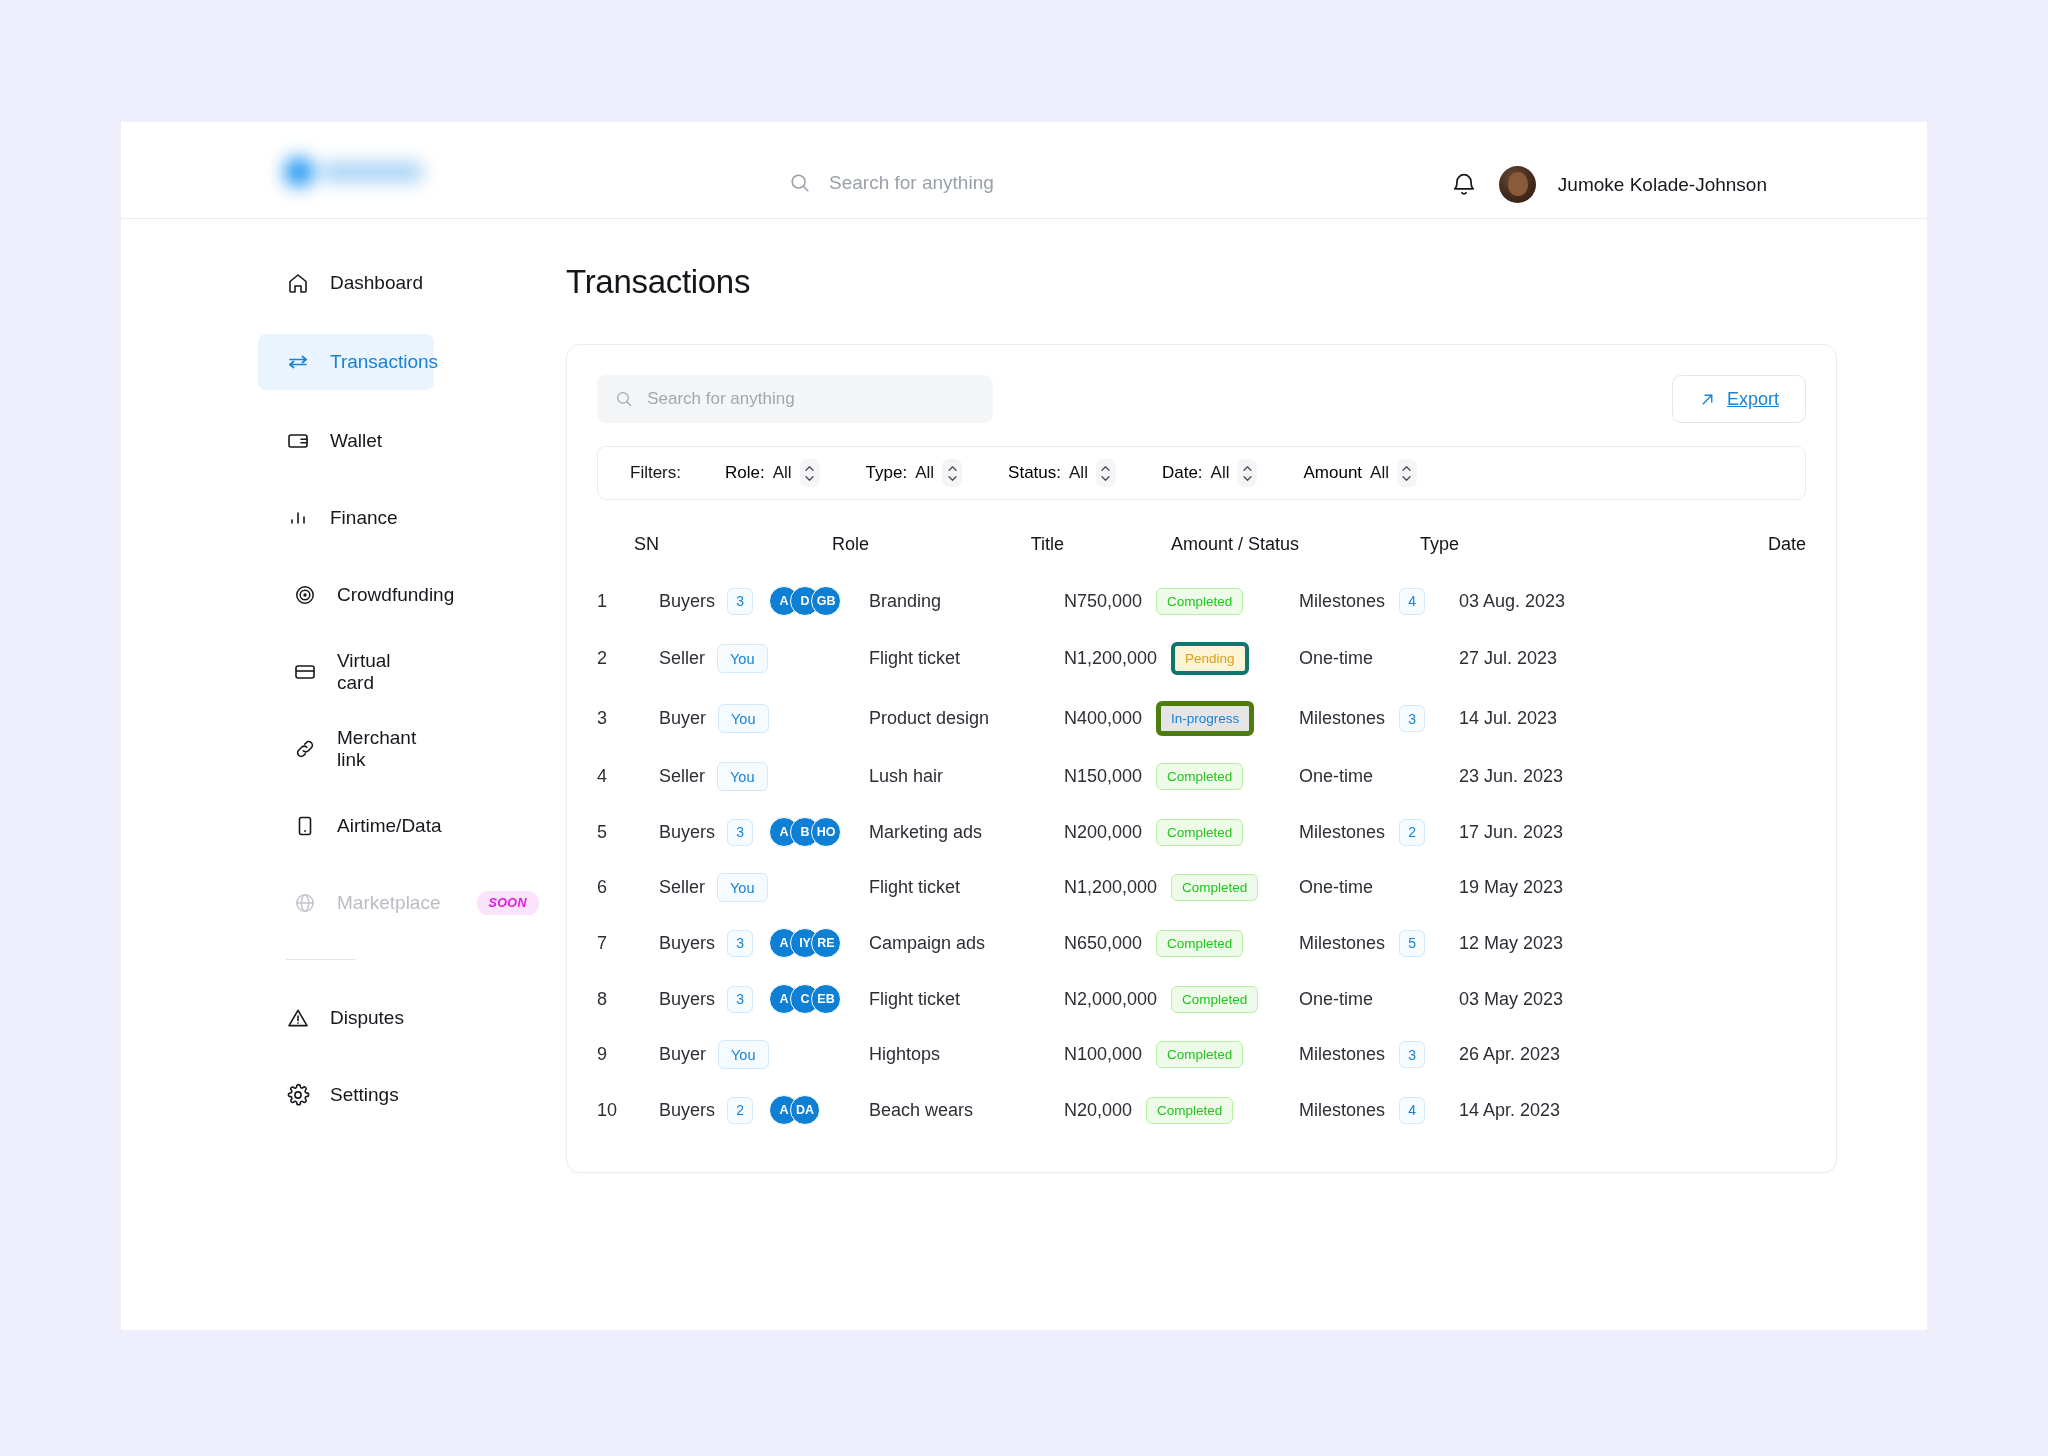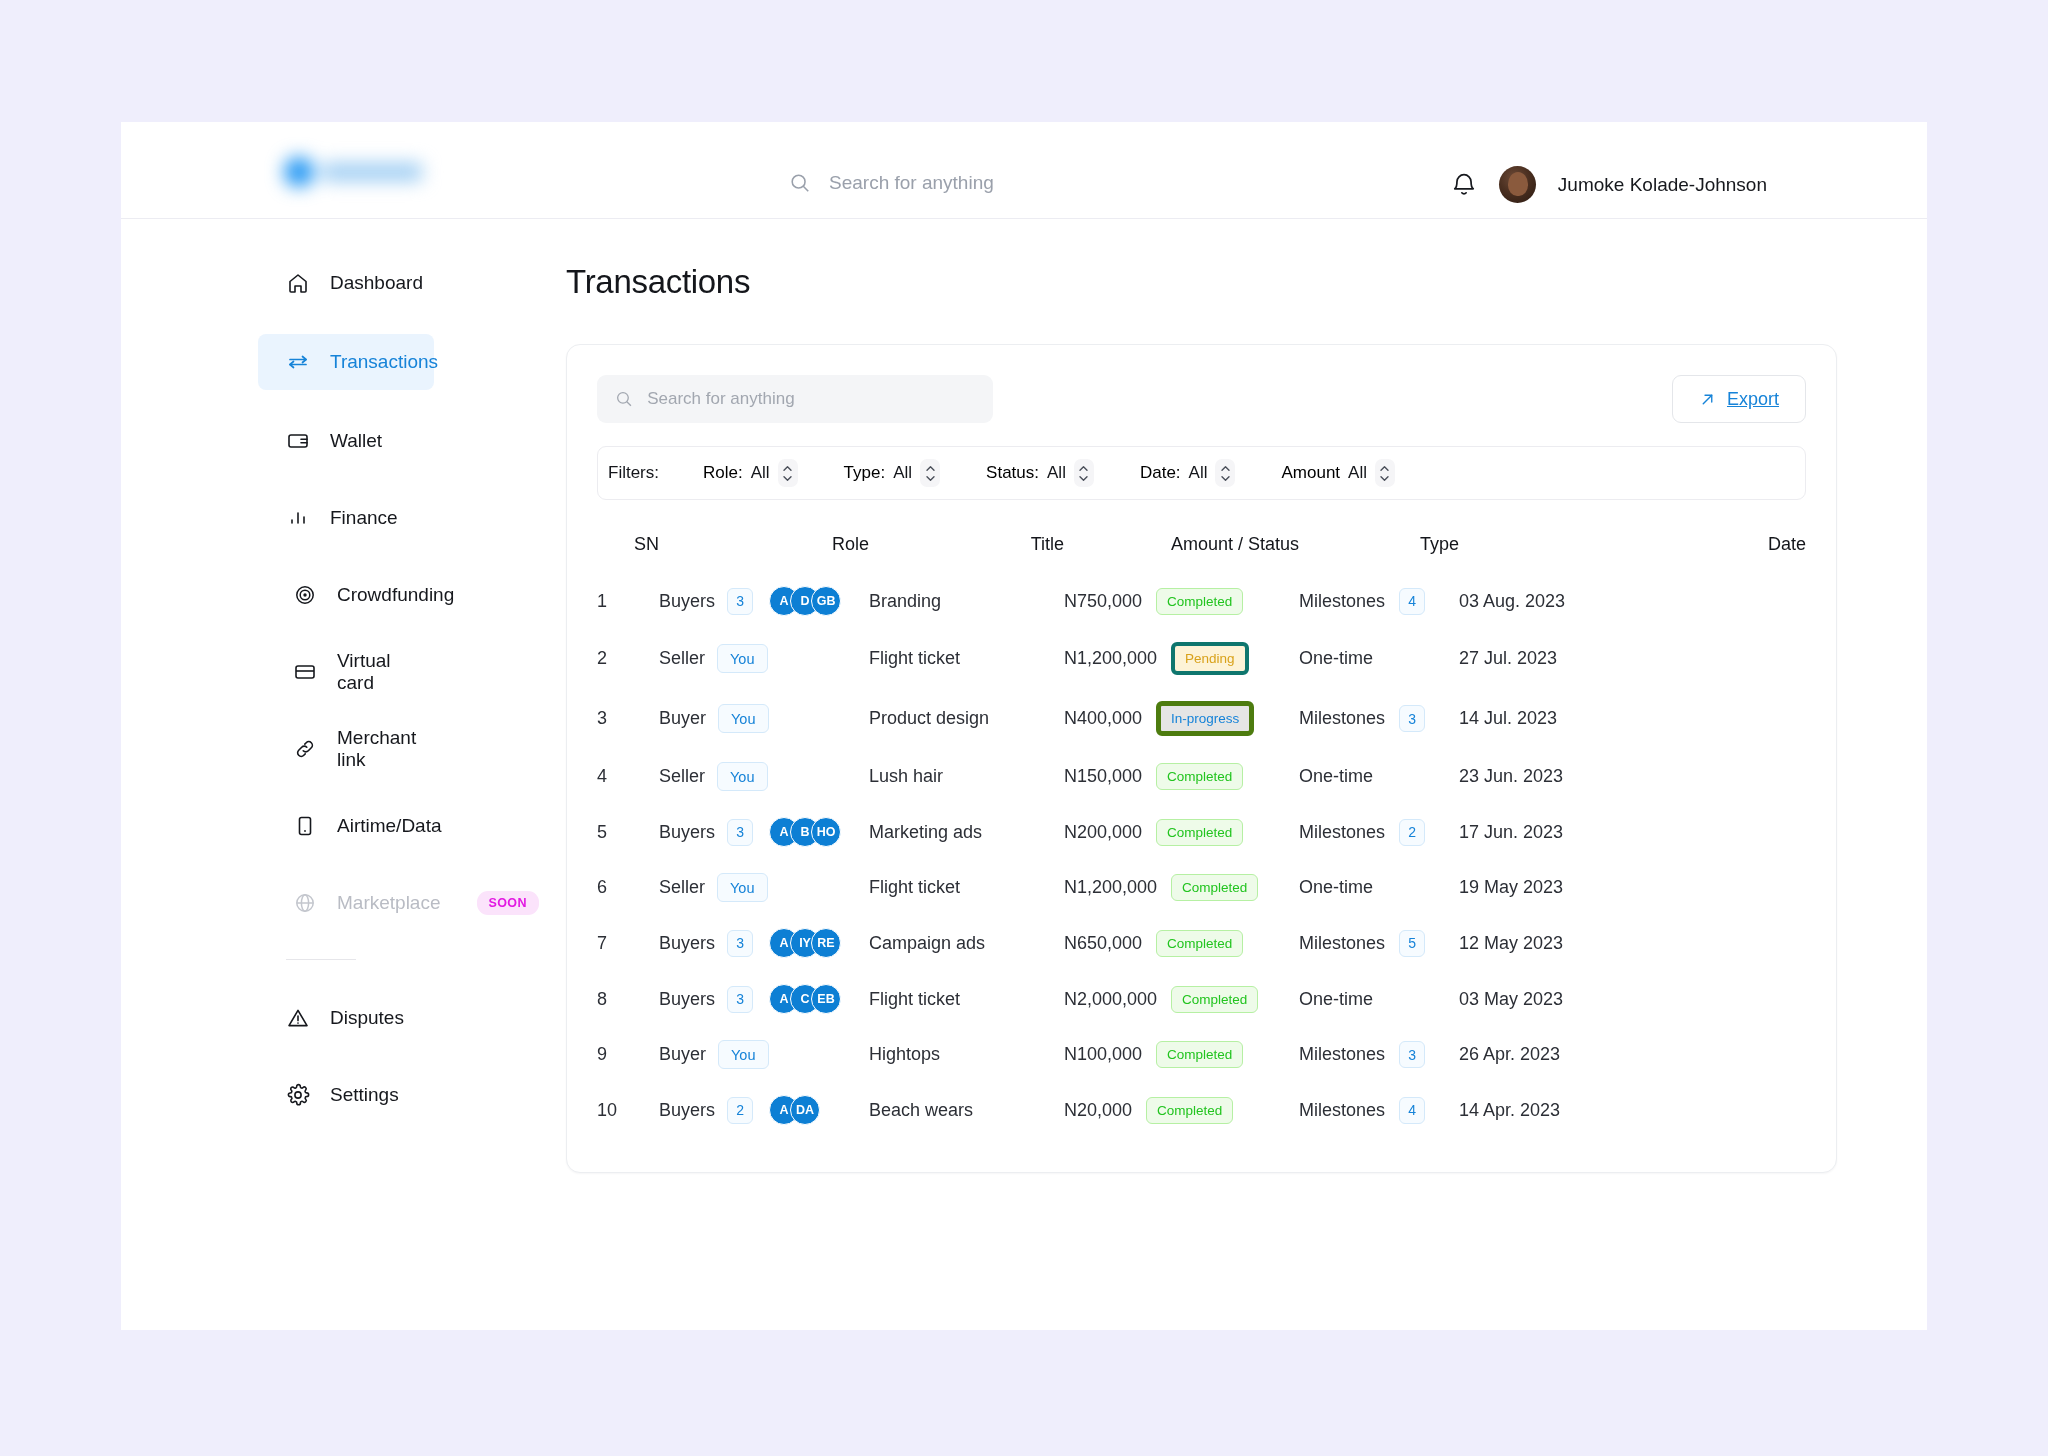--- a/index.html
+++ b/index.html
@@ -82,21 +82,21 @@
   .nav-item.active .ico path,
   .nav-item.active .ico line,
   .nav-item.active .ico polyline { stroke: #1683d8; }
   .nav-gap-sm { height: 25px; }
   .nav-gap-md { height: 32px; }
   .nav-sub { margin-left: 172px; margin-right: 100px; }
   .nav-item.disabled { color: #b9bcc4; cursor: default; }
   .soon-badge {
     margin-left: 16px; background: #fbe3fb; color: #e21ae2;
     font-size: 12.5px; font-weight: bold; letter-spacing: .4px;
-    padding: 5px 12px; border-radius: 11px;
+    padding: 5px 12px; border-radius: 11px; font-style: italic;
   }
   .divider { height: 1px; background: #e6e6ea; margin: 30px 165px 0 165px; }
 
   
   .main { flex: 1; padding: 44px 90px 0 45px; }
   .page-head { display: flex; align-items: center; justify-content: space-between; }
   .page-title { font-size: 33px; color: #14161b; font-weight: normal; letter-spacing: -.3px; }
   .head-actions { display: flex; gap: 18px; }
   .btn {
     display: flex; align-items: center; justify-content: center; gap: 11px;
@@ -131,21 +131,21 @@
   .card-search input::placeholder { color: #a2a7b0; }
   .btn-export {
     display: flex; align-items: center; justify-content: center; gap: 11px;
     width: 134px; height: 48px; border: 1px solid #e4e6ea; border-radius: 9px;
     background: #fff; color: #1683d8; font-size: 18px; cursor: pointer; text-decoration: underline;
   }
 
   .filters {
     margin-top: 23px; height: 54px;
     border: 1px solid #ececf0; border-radius: 9px;
-    display: flex; align-items: center; padding: 0 10px; gap: 0;
+    display: flex; align-items: center; padding: 0 32px; gap: 0;
   }
   .filters-label { font-size: 17px; color: #14161b; margin-right: 44px; }
   .filter {
     display: flex; align-items: center; gap: 8px; margin-right: 46px; cursor: pointer;
   }
   .filter .f-key { font-size: 17px; color: #000000; }
   .filter .f-val { font-size: 17px; color: #14161b; }
   .stepper {
     width: 20px; height: 28px; border-radius: 7px; background: #f5f5f7;
     display: flex; flex-direction: column; align-items: center; justify-content: center; gap: 3px;

